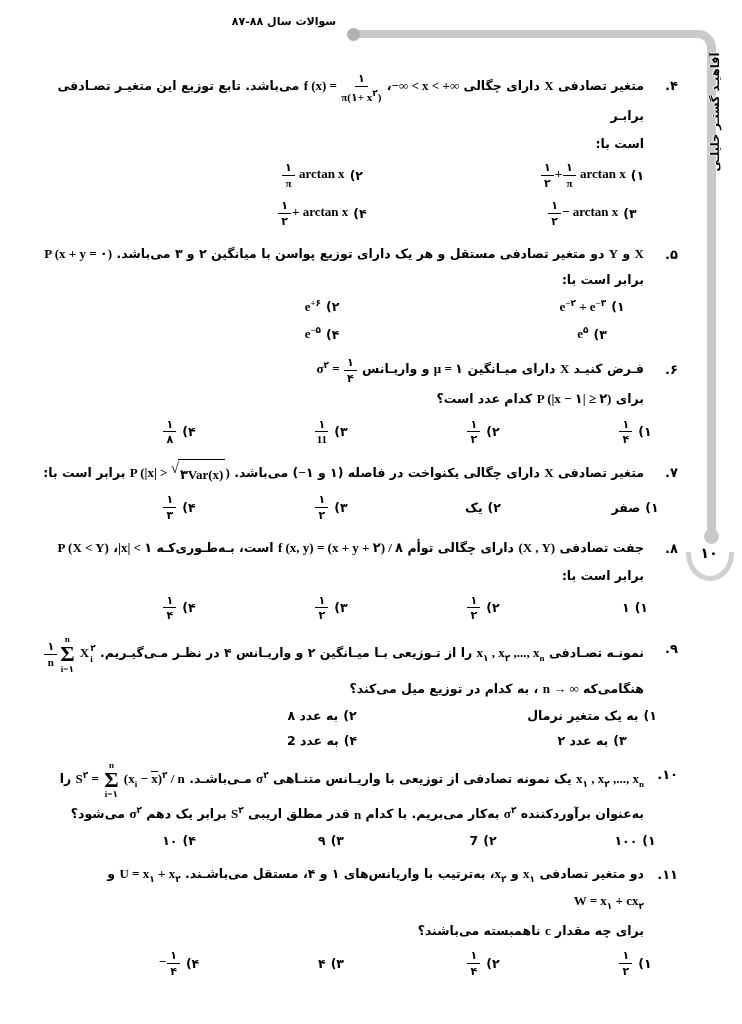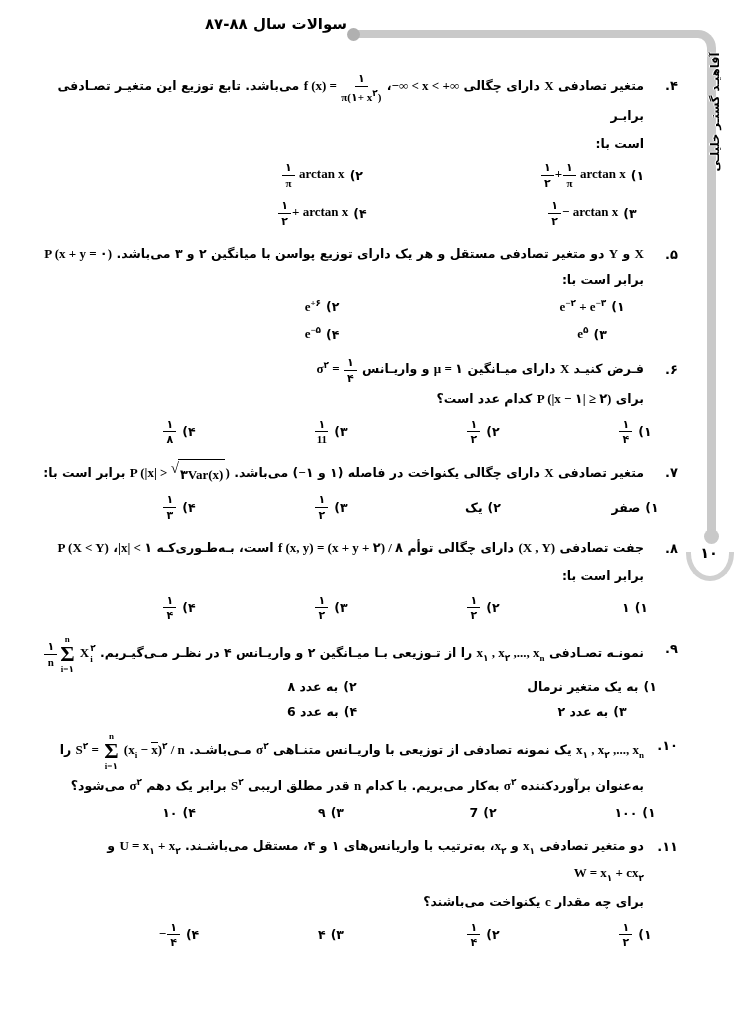--- a/index.html
+++ b/index.html
@@ -3,22 +3,22 @@
 <meta charset="utf-8">
 <style>
   :root{ --rule:#c9c9c9; --cap:#b0b0b0; --arc:#d0d0d0; --ink:#000; }
   *{box-sizing:border-box;}
   html,body{margin:0;padding:0;}
   body{width:742px;height:1024px;background:#fff;color:var(--ink);
        font-family:"DejaVu Sans",sans-serif;}
   .page{position:relative;width:742px;height:1024px;overflow:hidden;background:#fff;}
 
   
-  .title{position:absolute;top:15px;left:192px;width:168px;margin:0;
-         font-size:15px;font-weight:700;text-align:center;direction:rtl;
+  .title{position:absolute;top:15px;left:200px;width:168px;margin:0;
+         font-size:11px;font-weight:700;text-align:center;direction:rtl;
          font-family:"DejaVu Sans",sans-serif;z-index:3;}
   .deco-rule{position:absolute;top:30px;left:352px;right:26px;height:507px;
          border-top:8px solid var(--rule);border-right:9px solid var(--rule);
          border-top-right-radius:18px;z-index:1;}
   .deco-rule::before{content:"";position:absolute;left:-5px;top:-10px;width:13px;height:13px;
          border-radius:50%;background:var(--cap);}
   .deco-rule::after{content:"";position:absolute;right:-12px;bottom:-7px;width:15px;height:15px;
          border-radius:50%;background:var(--rule);}
 
   
@@ -260,36 +260,37 @@
                 <span class="fn"><span class="mt">۱</span></span>
                 <span class="fd"><span class="mt">n</span></span>
               </span><span class="sum">
                 <span>n</span>
                 <span class="sg">Σ</span>
                 <span>i=۱</span>
               </span><span class="mt"> X</span><span class="ss">
                 <span>۲</span>
                 <span>i</span>
               </span></span></p>
+          <p class="qline"><span class="fat">هنگامی‌که </span><span class="math"><span class="mt">n → ∞</span></span><span class="fat"> ، به کدام در توزیع میل می‌کند؟</span></p>
           <div class="opts cols2">
             <div class="opt">
               <span class="opt-label">۱)</span>
               <span class="opt-content"><span class="fat">به یک متغیر نرمال</span></span>
             </div>
             <div class="opt">
               <span class="opt-label">۲)</span>
               <span class="opt-content"><span class="fat">به عدد ۸</span></span>
             </div>
             <div class="opt">
               <span class="opt-label">۳)</span>
               <span class="opt-content"><span class="fat">به عدد ۲</span></span>
             </div>
             <div class="opt">
               <span class="opt-label">۴)</span>
-              <span class="opt-content"><span class="fat">به عدد 6</span></span>
+              <span class="opt-content"><span class="fat">به عدد 2</span></span>
             </div>
           </div>
         </div>
       </section>
       <section class="question">
         <span class="qnum">۱۰.</span>
         <div class="qbody">
           <p class="qline"><span class="math"><span class="mt">x</span><sub>۱</sub><span class="mt"> , x</span><sub>۲</sub><span class="mt"> ,..., x</span><sub>n</sub></span><span class="fat"> یک نمونه تصادفی از توزیعی با واریـانس متنـاهی </span><span class="math"><span class="mt">σ</span><sup>۲</sup></span><span class="fat"> مـی‌باشـد. </span><span class="math"><span class="mt">S</span><sup>۲</sup><span class="mt"> = </span><span class="sum">
                 <span>n</span>
                 <span class="sg">Σ</span>
@@ -313,21 +314,21 @@
               <span class="opt-label">۴)</span>
               <span class="opt-content"><span class="fat">۱۰</span></span>
             </div>
           </div>
         </div>
       </section>
       <section class="question">
         <span class="qnum">۱۱.</span>
         <div class="qbody">
           <p class="qline"><span class="fat">دو متغیر تصادفی </span><span class="math"><span class="mt">x</span><sub>۱</sub></span><span class="fat"> و </span><span class="math"><span class="mt">x</span><sub>۲</sub></span><span class="fat">، به‌ترتیب با واریانس‌های ۱ و ۴، مستقل می‌باشـند. </span><span class="math"><span class="mt">U = x</span><sub>۱</sub><span class="mt"> + x</span><sub>۲</sub></span><span class="fat"> و </span><span class="math"><span class="mt">W = x</span><sub>۱</sub><span class="mt"> + cx</span><sub>۲</sub></span></p>
-          <p class="qline"><span class="fat">برای چه مقدار </span><span class="math"><span class="mt">c</span></span><span class="fat"> یکنواخت می‌باشند؟</span></p>
+          <p class="qline"><span class="fat">برای چه مقدار </span><span class="math"><span class="mt">c</span></span><span class="fat"> ناهمبسته می‌باشند؟</span></p>
           <div class="opts cols4">
             <div class="opt">
               <span class="opt-label">۱)</span>
               <span class="opt-content"><span class="math"><span class="frac">
                     <span class="fn"><span class="mt">۱</span></span>
                     <span class="fd"><span class="mt">۲</span></span>
                   </span></span></span>
             </div>
             <div class="opt">
               <span class="opt-label">۲)</span>

